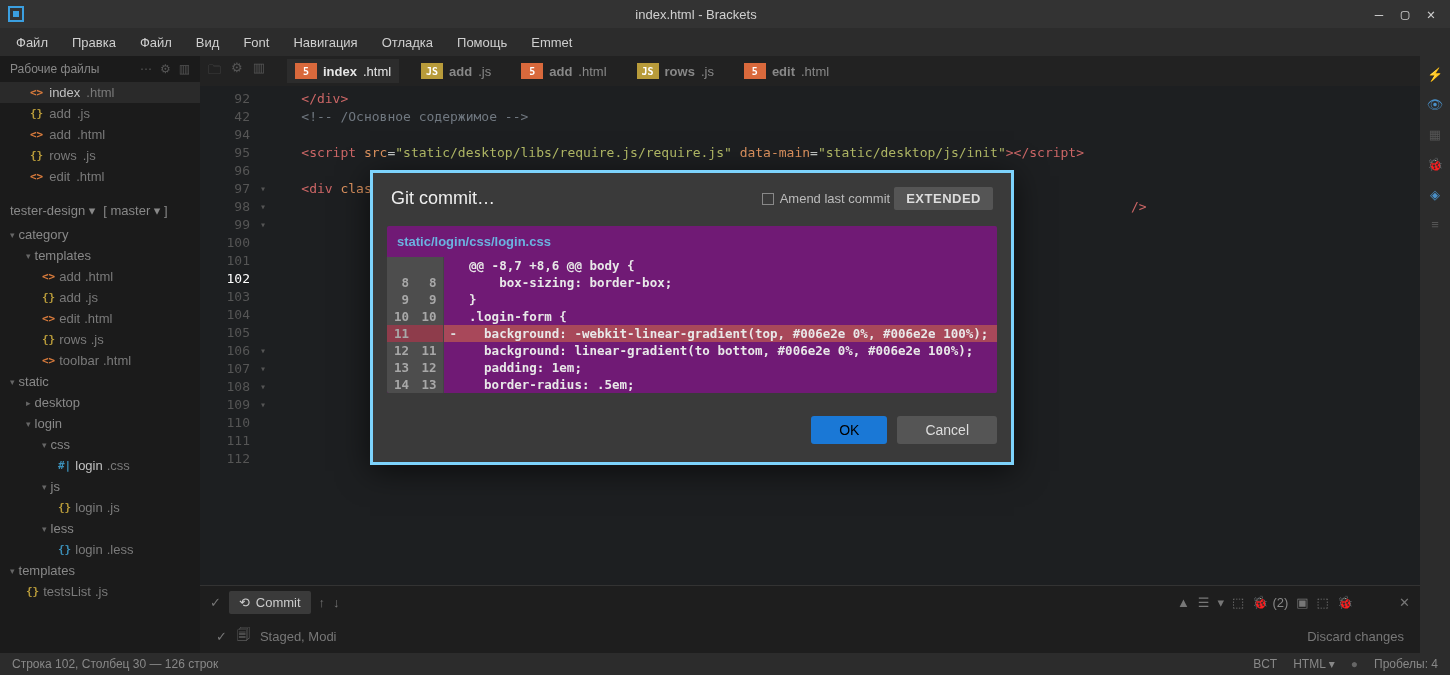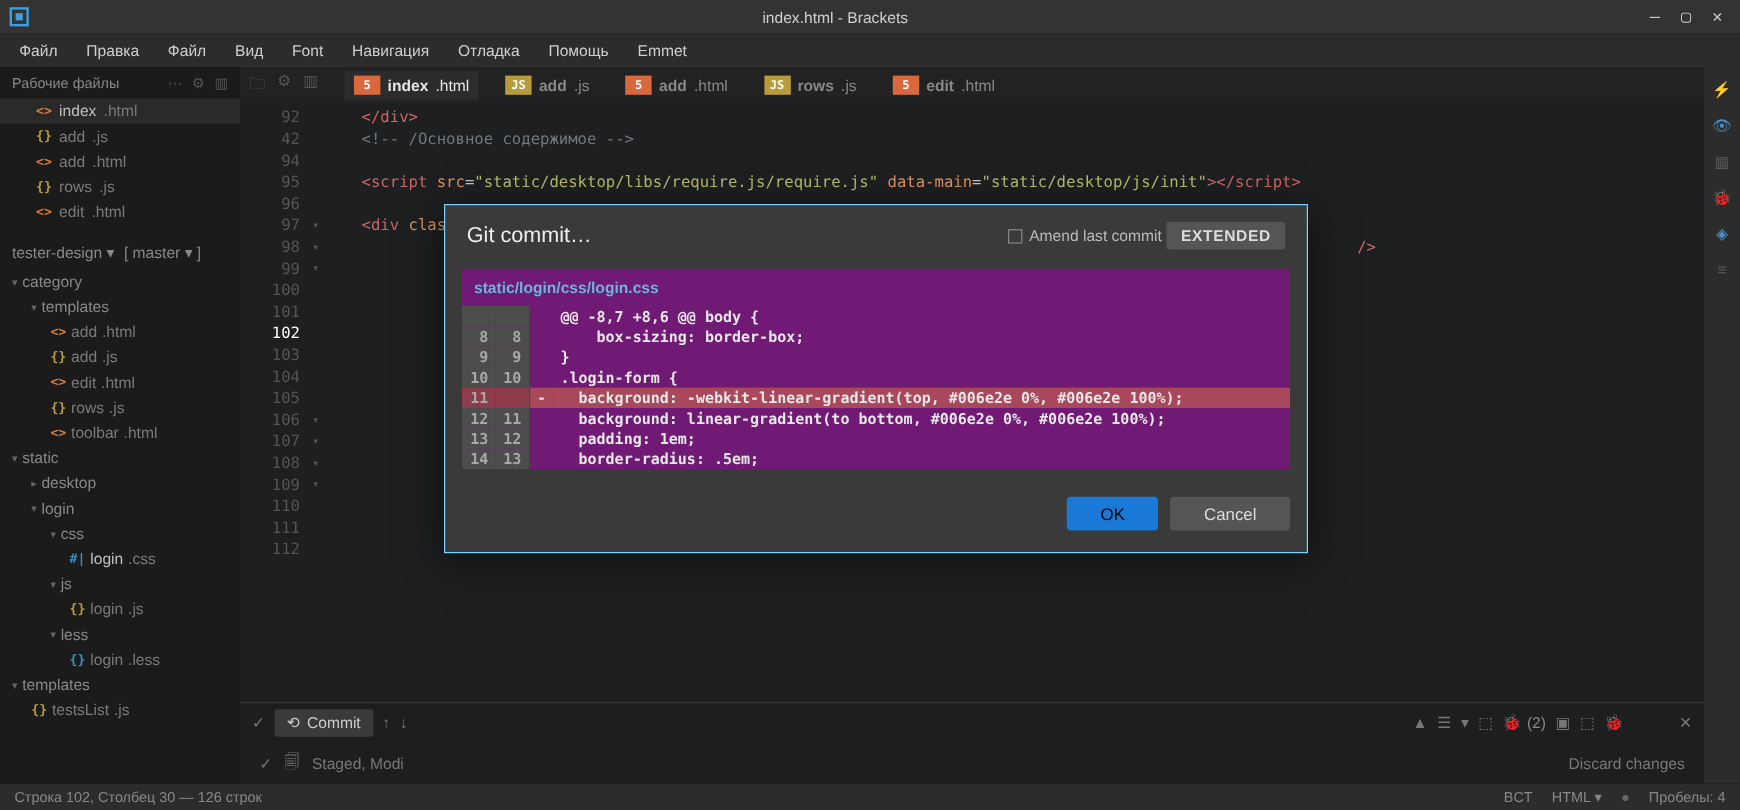--- a/index.html
+++ b/index.html
@@ -192,23 +192,23 @@
     font-size: 12px;
     color: #888;
     justify-content: space-between;
   }
   .statusbar .right { display: flex; gap: 16px; align-items: center; }
 
   
   .modal-backdrop {
     position: absolute;
     left: 370px; top: 170px;
-    width: 720px;
+    width: 644px;
     background: #3a3a3a;
-    border: 1px solid #7dd3fc;
+    border: 3px solid #7dd3fc;
     box-shadow: 0 6px 30px rgba(0,0,0,0.6);
     z-index: 50;
     color: #ddd;
   }
   .modal-head {
     display: flex; align-items: center;
     padding: 14px 18px 10px;
   }
   .modal-title { flex: 1; font-size: 18px; color: #eee; }
   .amend { display: flex; align-items: center; gap: 6px; color: #bbb; margin-right: 4px; }

